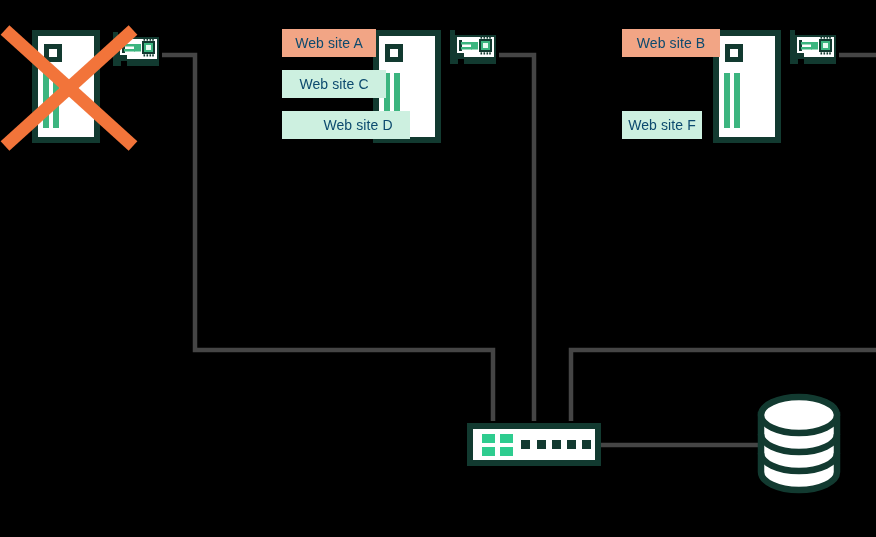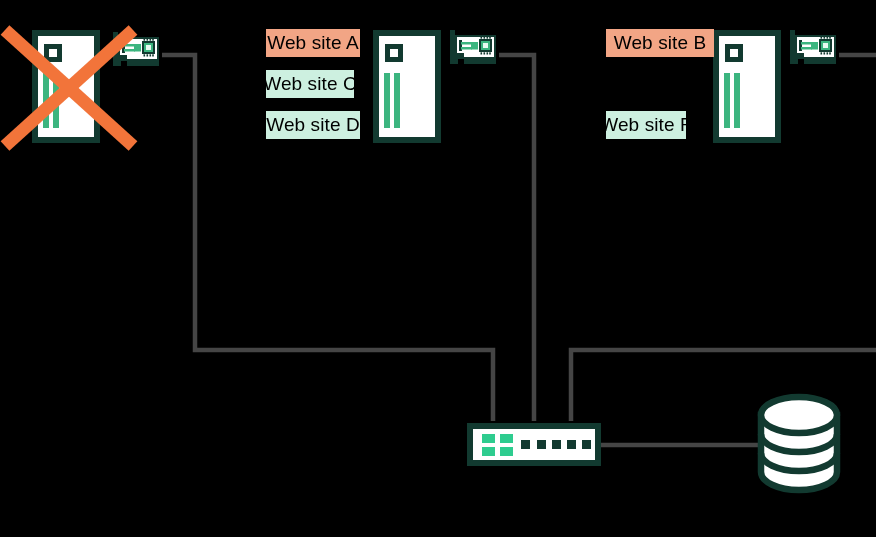--- a/index.html
+++ b/index.html
@@ -21,24 +21,25 @@
     position: absolute;
     left: 0;
     top: 0;
   }
   .site-label {
     position: absolute;
     display: flex;
     align-items: center;
     justify-content: center;
     height: 28px;
-    font-size: 19px;
-    color: #000000;
+    font-size: 14px;
+    color: #0c4a6e;
     letter-spacing: 0.1px;
     white-space: nowrap;
+    margin-left: 16px;
   }
 </style>
 </head>
 <body>
 
 <div id="canvas">
 
   <svg id="diagram-svg" width="876" height="537" viewBox="0 0 876 537">
 
     <defs>
@@ -125,27 +126,27 @@
       <ellipse cx="799" cy="415" rx="38" ry="18" fill="#FFFFFF" stroke="#123A30" stroke-width="6.5"></ellipse>
       <path d="M 761,434 A 38,18 0 0 0 837,434" fill="none" stroke="#123A30" stroke-width="6.5"></path>
       <path d="M 761,453 A 38,18 0 0 0 837,453" fill="none" stroke="#123A30" stroke-width="6.5"></path>
     </g>
 
   </svg>
 
   <div class="site-label" style="left:266px; top:29px; width:94px; background:#F2A585;">
     <span>Web site A</span>
   </div>
-  <div class="site-label" style="left:266px; top:70px; width:88px; background:#CDF0E0;justify-content:center;">
+  <div class="site-label" style="left:266px; top:70px; width:104px; background:#CDF0E0;justify-content:center;">
     <span>Web site C</span>
   </div>
-  <div class="site-label" style="left:266px; top:111px; width:94px; background:#CDF0E0;">
+  <div class="site-label" style="left:266px; top:111px; width:104px; background:#CDF0E0;padding-left:24px;">
     <span>Web site D</span>
   </div>
 
-  <div class="site-label" style="left:606px; top:29px; width:108px; background:#F2A585;">
+  <div class="site-label" style="left:606px; top:29px; width:98px; background:#F2A585;">
     <span>Web site B</span>
   </div>
   <div class="site-label" style="left:606px; top:111px; width:80px; background:#CDF0E0;">
     <span>Web site F</span>
   </div>
 
 </div>
 
 </body></html>

